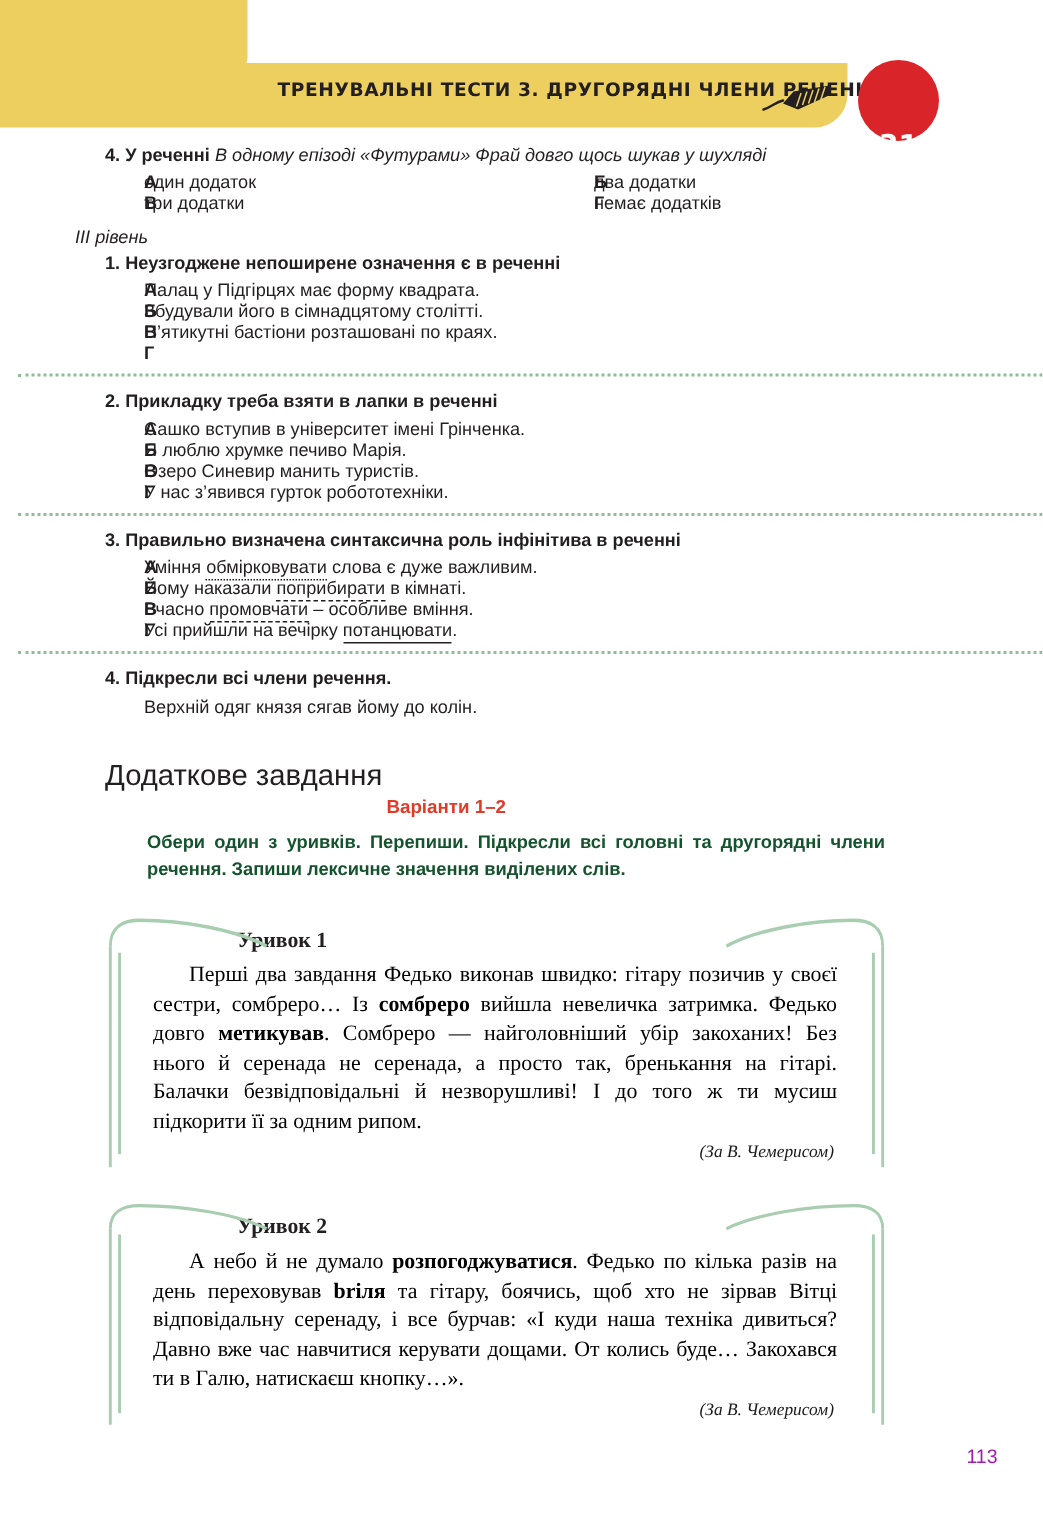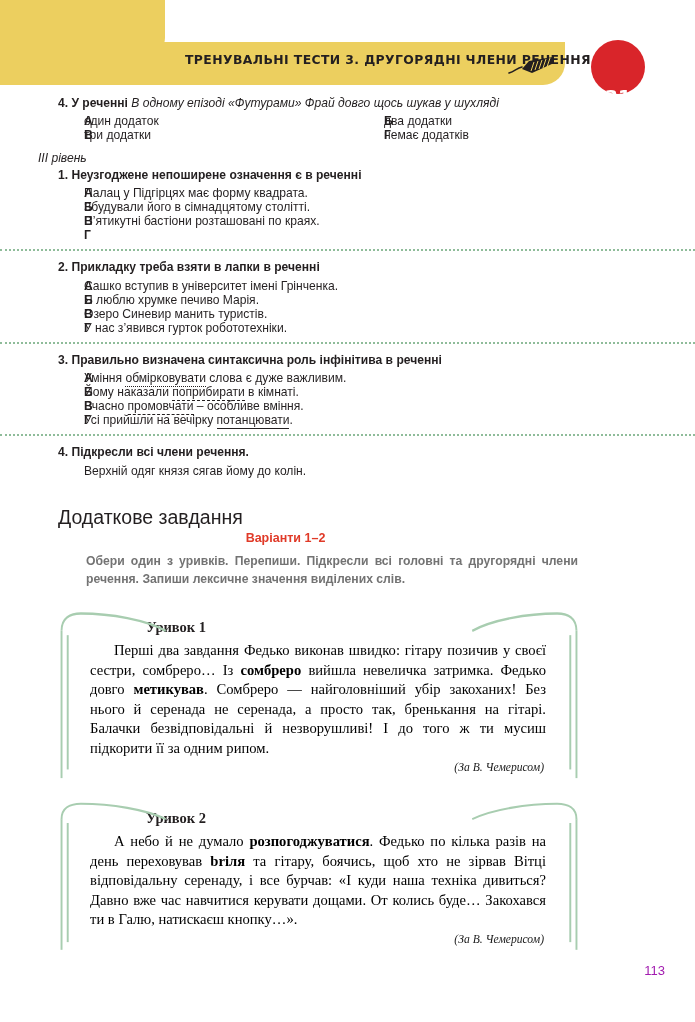--- a/index.html
+++ b/index.html
@@ -41,21 +41,21 @@
     white-space: nowrap;
   }
   .hdr-pencil {
     position: absolute;
     left: 508px; top: 56px;
     width: 48px; height: 22px;
   }
 
   .lesson-badge {
     position: absolute;
-    left: 591px; top: 40px;
+    left: 572px; top: 40px;
     width: 54px; height: 54px;
     border-radius: 50%;
     background: #d9252a;
     color: #ffffff;
     display: flex;
     flex-direction: column;
     align-items: center;
     justify-content: center;
     line-height: 1.0;
     gap: 47px;
@@ -69,21 +69,21 @@
   .lesson-badge .lb-num {
     font-family: "DejaVu Sans", sans-serif;
     font-size: 19px;
     font-weight: 700;
     margin-top: 1px;
   }
 
   
   .content {
     position: absolute;
-    left: 0; top: 95px;
+    left: 12px; top: 95px;
     width: 626px;
   }
 
   .qblock { padding: 0 28px 0 58px; }
 
   .q-stem {
     font-size: 12.1px;
     font-weight: 700;
     color: #231f20;
     line-height: 1.42;
@@ -152,21 +152,21 @@
     padding-right: 55px;
     margin-top: 2px;
     font-size: 12.5px;
     font-weight: 700;
     color: #e03a28;
   }
   .extra-instr {
     padding: 8px 48px 0 86px;
     font-size: 12.2px;
     font-weight: 700;
-    color: #737373;
+    color: #14532d;
     line-height: 1.46;
     text-align: justify;
   }
 
   
   .excerpt {
     position: relative;
     margin: 18px 46px 0 58px;
     padding: 10px 30px 6px 32px;
     min-height: 60px;

